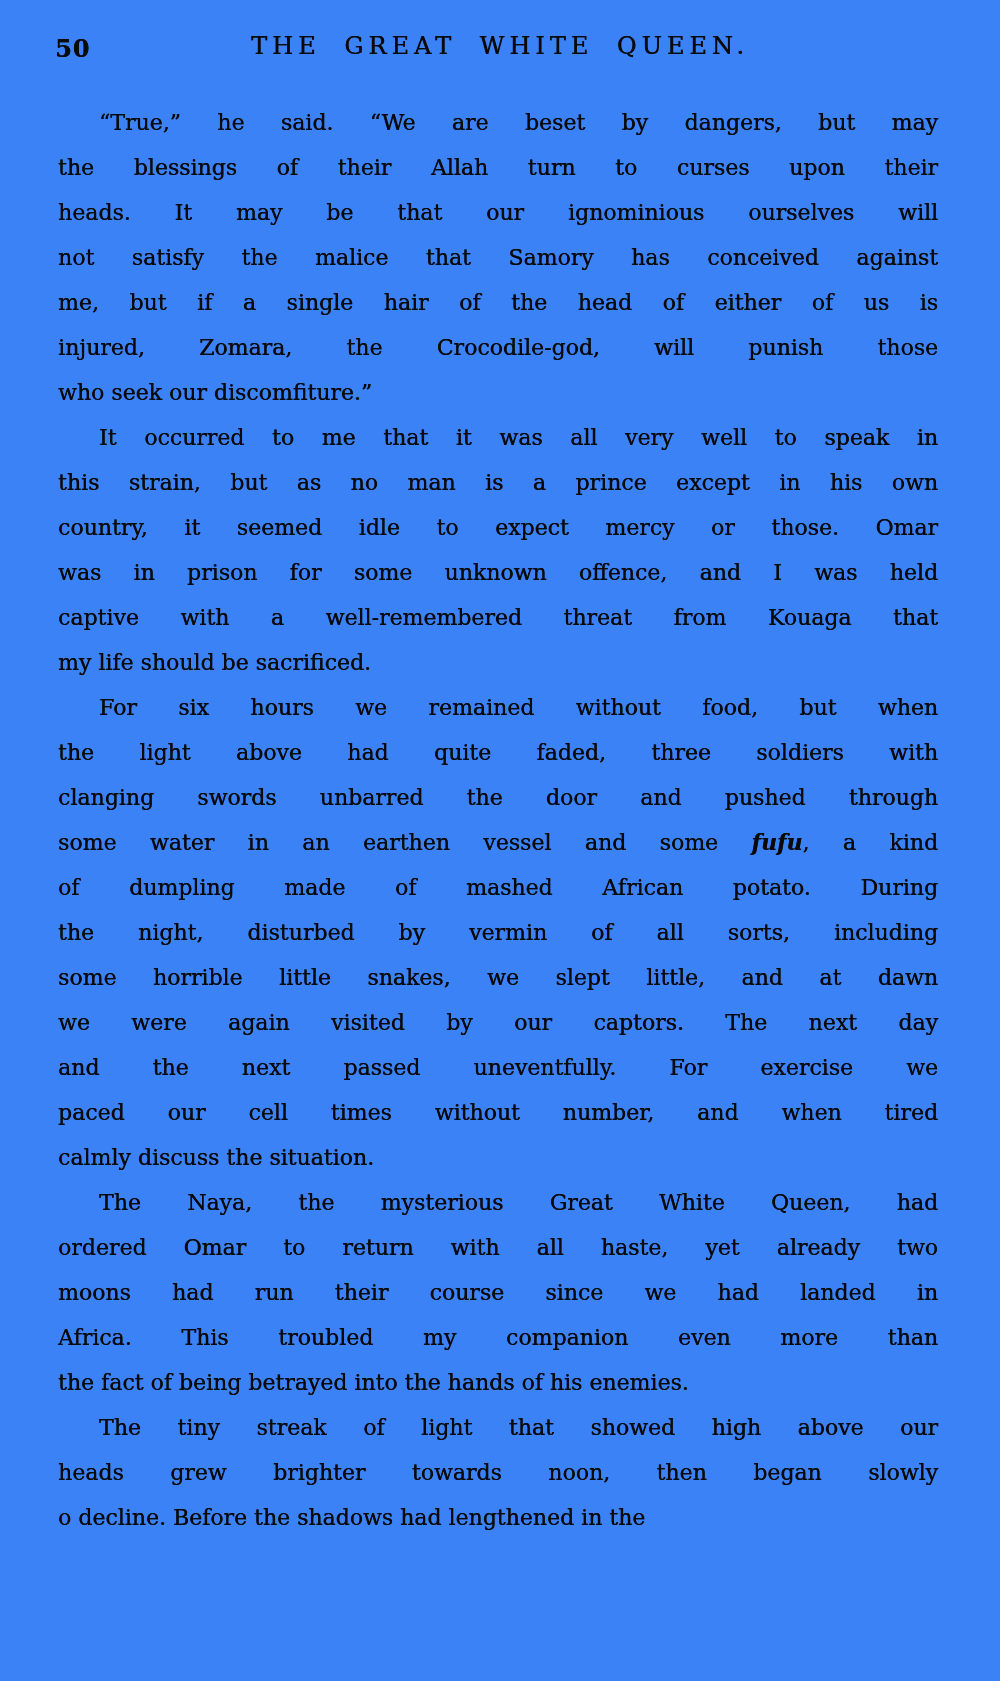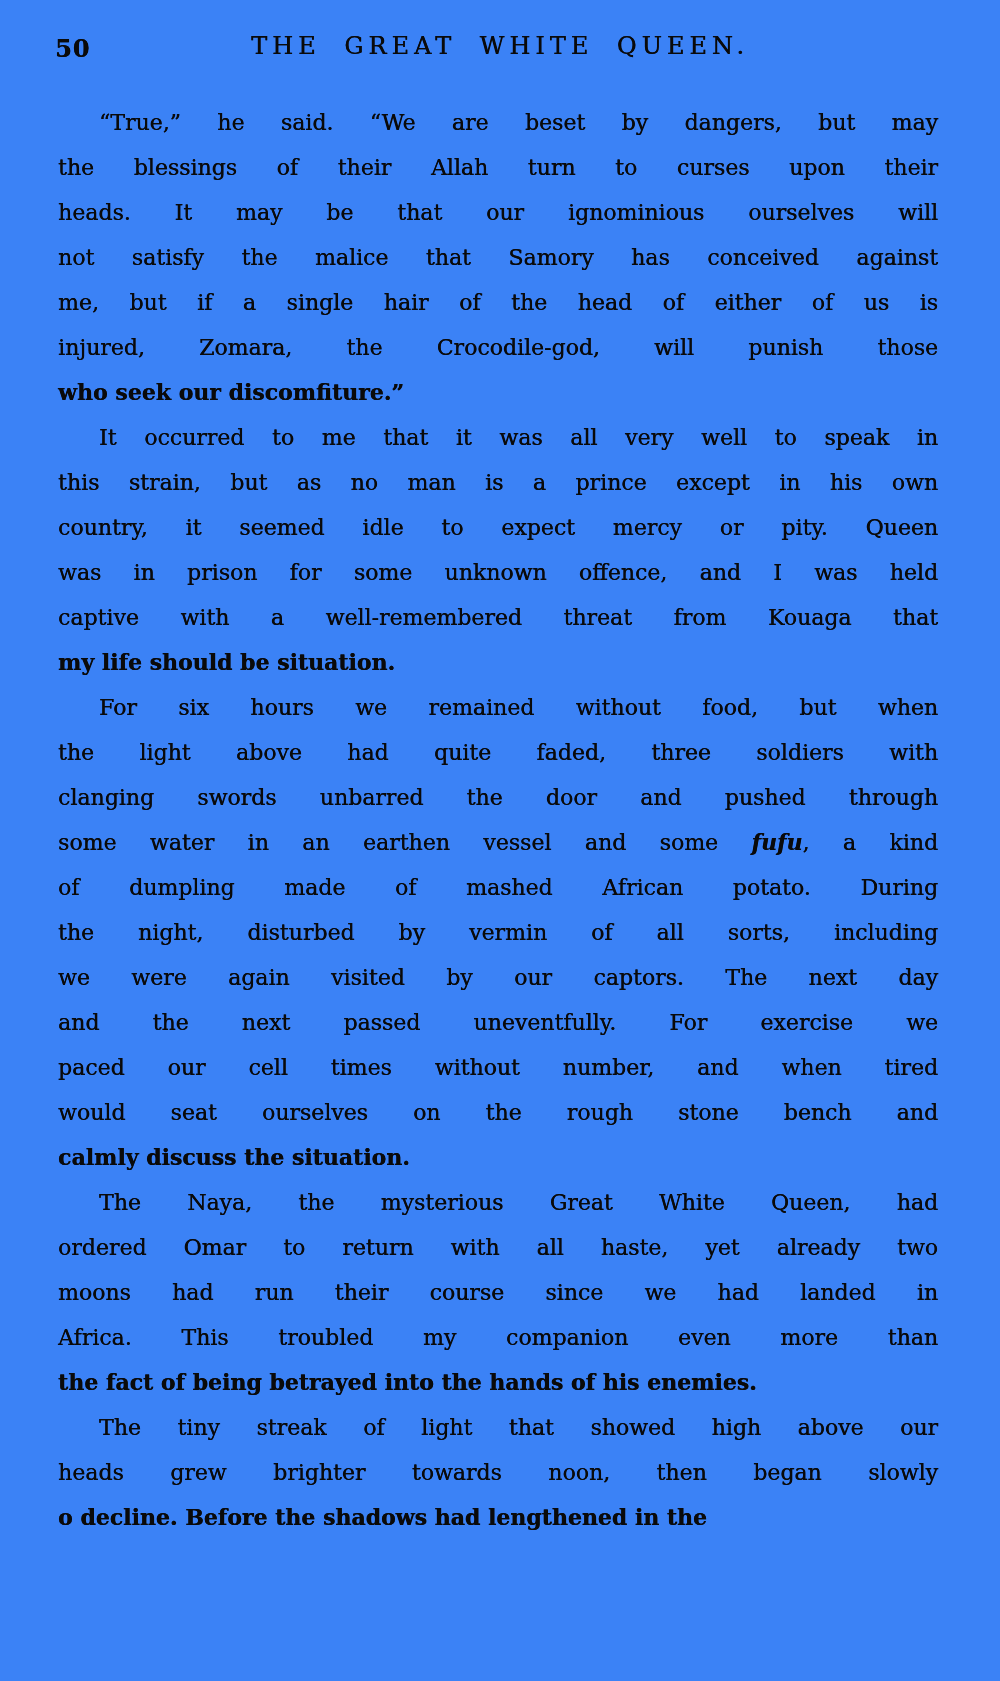--- a/index.html
+++ b/index.html
@@ -50,21 +50,20 @@
   .line {
     height: 45px;
     text-align: justify;
     text-align-last: justify;
     -moz-text-align-last: justify;
     overflow: visible;
     white-space: normal;
   }
   .line.last {
     text-align-last: left;
-    font-weight: bold;
     -moz-text-align-last: left;
   }
   .line.first { text-indent: 41px; }
   .it { font-style: italic; font-weight: bold; }
 </style>
 </head>
 <body>
 
 <div class="page">
   <div class="header">
@@ -77,36 +76,36 @@
         <div class="line">the blessings of their Allah turn to curses upon their</div>
         <div class="line">heads. It may be that our ignominious ourselves will</div>
         <div class="line">not satisfy the malice that Samory has conceived against</div>
         <div class="line">me, but if a single hair of the head of either of us is</div>
         <div class="line">injured, Zomara, the Crocodile-god, will punish those</div>
         <div class="line last">who seek our discomfiture.”</div>
       </div>
       <div class="para">
         <div class="line first">It occurred to me that it was all very well to speak in</div>
         <div class="line">this strain, but as no man is a prince except in his own</div>
-        <div class="line">country, it seemed idle to expect mercy or pity. Queen</div>
+        <div class="line">country, it seemed idle to expect mercy or those. Omar</div>
         <div class="line">was in prison for some unknown offence, and I was held</div>
         <div class="line">captive with a well-remembered threat from Kouaga that</div>
-        <div class="line last">my life should be situation.</div>
+        <div class="line last">my life should be sacrificed.</div>
       </div>
       <div class="para">
         <div class="line first">For six hours we remained without food, but when</div>
         <div class="line">the light above had quite faded, three soldiers with</div>
         <div class="line">clanging swords unbarred the door and pushed through</div>
         <div class="line"><span>some water in an earthen vessel and some </span><span class="it">fufu</span><span>, a kind</span></div>
         <div class="line">of dumpling made of mashed African potato. During</div>
         <div class="line">the night, disturbed by vermin of all sorts, including</div>
+        <div class="line">some horrible little snakes, we slept little, and at dawn</div>
         <div class="line">we were again visited by our captors. The next day</div>
         <div class="line">and the next passed uneventfully. For exercise we</div>
         <div class="line">paced our cell times without number, and when tired</div>
-        <div class="line">would seat ourselves on the rough stone bench and</div>
         <div class="line last">calmly discuss the situation.</div>
       </div>
       <div class="para">
         <div class="line first">The Naya, the mysterious Great White Queen, had</div>
         <div class="line">ordered Omar to return with all haste, yet already two</div>
         <div class="line">moons had run their course since we had landed in</div>
         <div class="line">Africa. This troubled my companion even more than</div>
         <div class="line last">the fact of being betrayed into the hands of his enemies.</div>
       </div>
       <div class="para">

